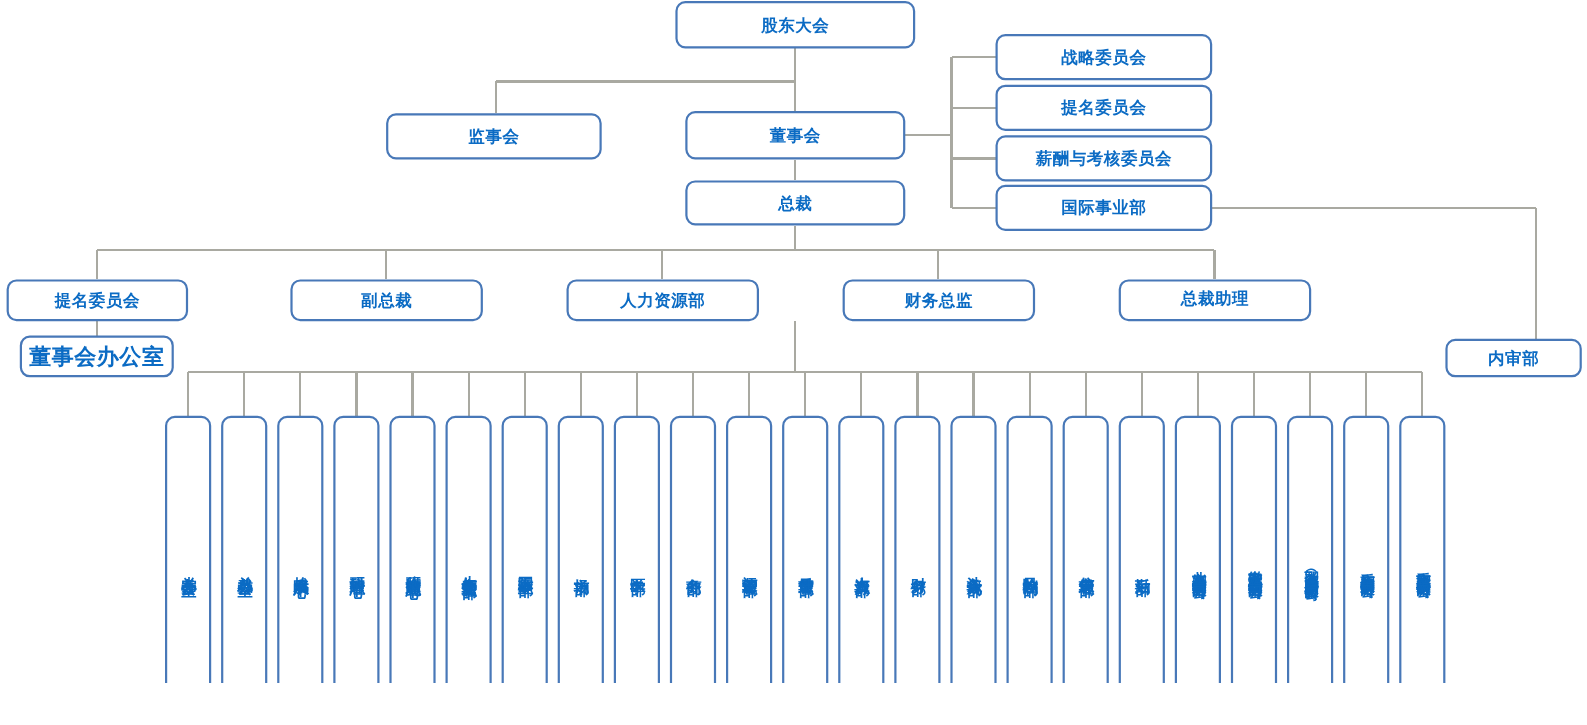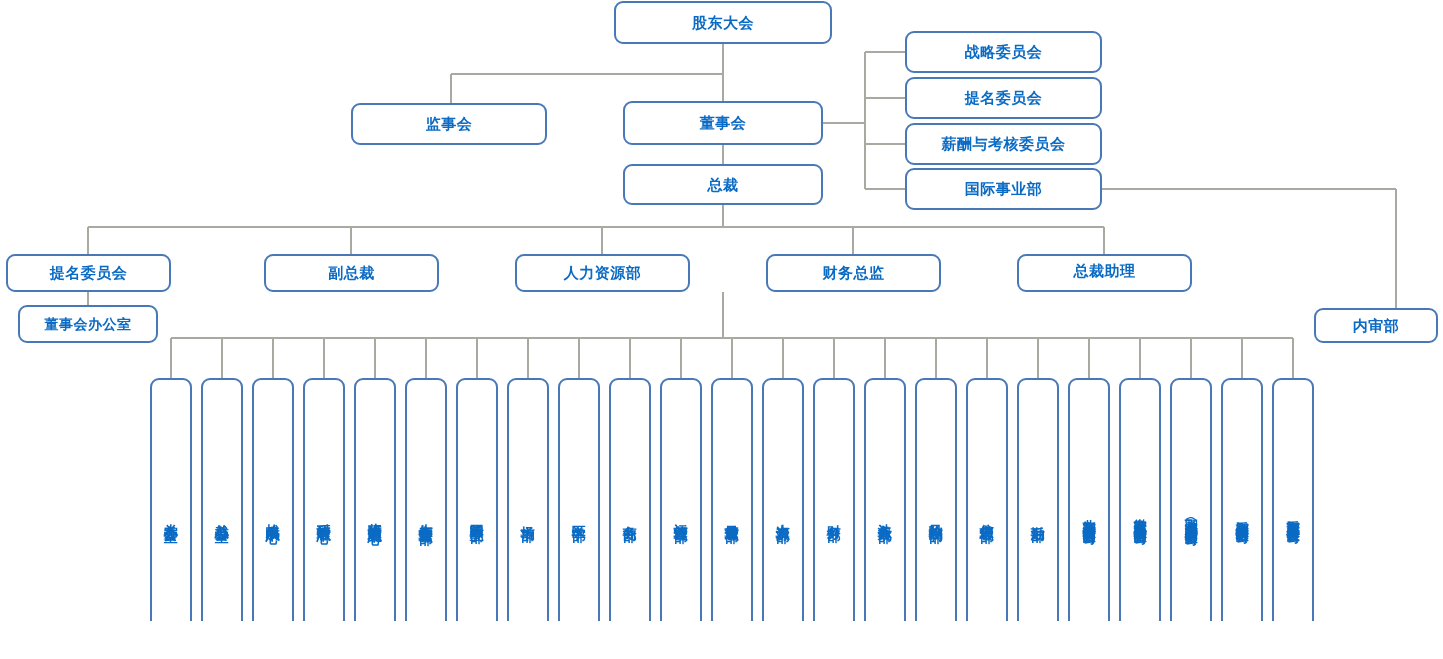--- a/index.html
+++ b/index.html
@@ -163,21 +163,21 @@
   <div class="node horizontal" style="left:515px; top:254px; width:175px; height:38px;">
     <span>人力资源部</span>
   </div>
   <div class="node horizontal" style="left:766px; top:254px; width:175px; height:38px;">
     <span>财务总监</span>
   </div>
   <div class="node horizontal" style="left:1017px; top:254px; width:175px; height:38px;font-family:Liberation Mono, monospace;">
     <span>总裁助理</span>
   </div>
 
-  <div class="node horizontal" style="left:18px; top:305px; width:140px; height:38px; font-size:14px;">
+  <div class="node horizontal" style="left:18px; top:305px; width:140px; height:38px; font-size:20px;">
     <span>董事会办公室</span>
   </div>
 
   <div class="node horizontal" style="left:1314px; top:308px; width:124px; height:35px;">
     <span>内审部</span>
   </div>
 
   <div class="node vertical" style="left:150px; top:378px; width:42px; height:275px;">
     <span class="vtext">党委办公室</span>
   </div>

